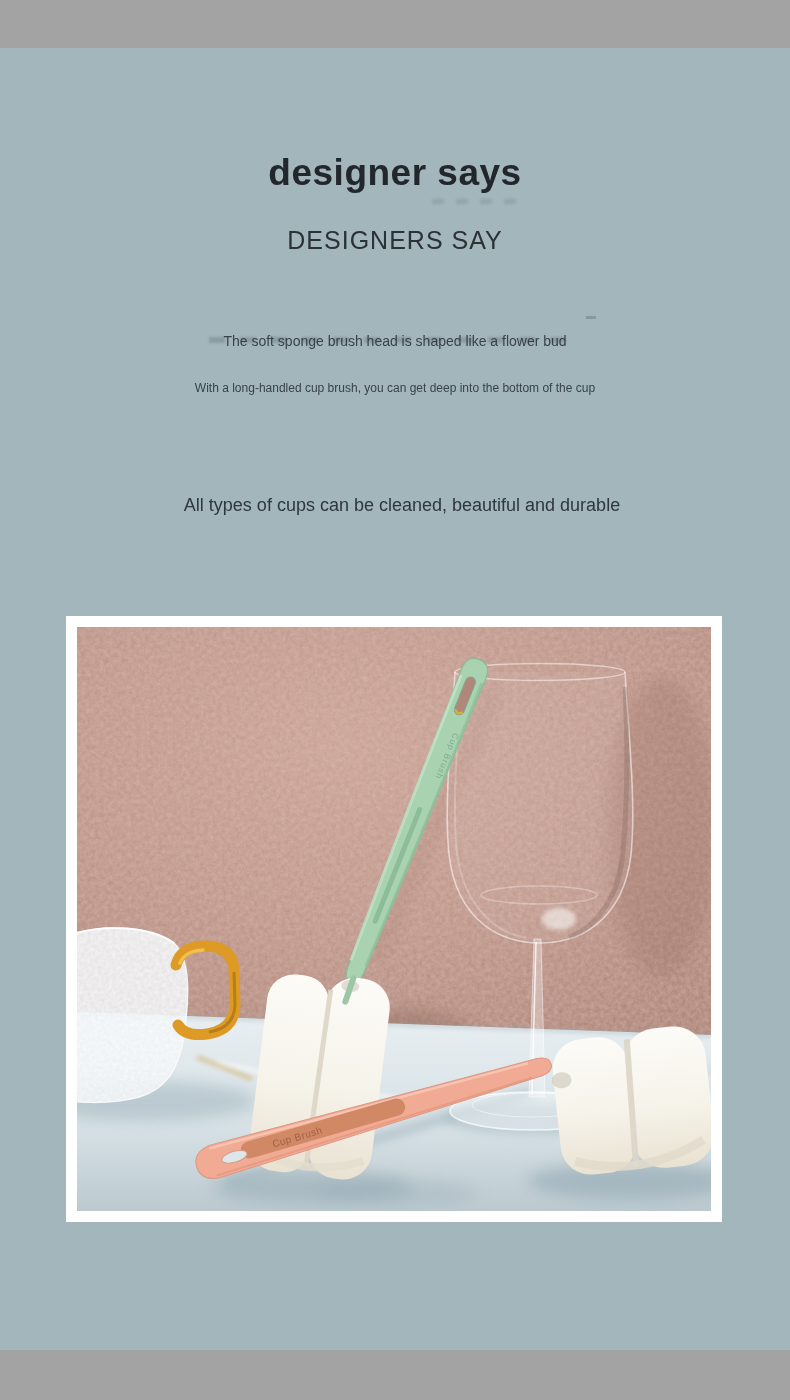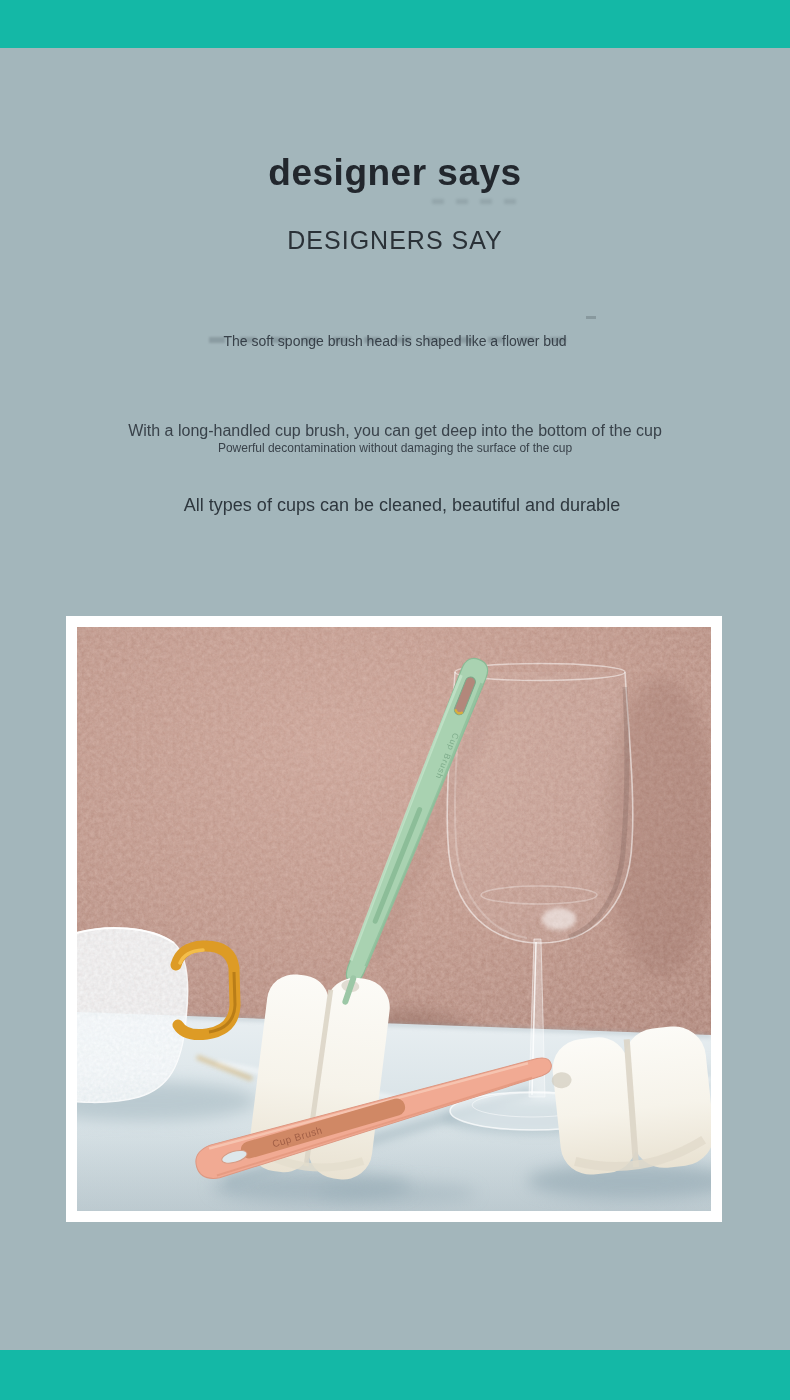--- a/index.html
+++ b/index.html
@@ -1,26 +1,26 @@
 <!DOCTYPE html>
 <html style="--section_bg: #a3b6bb; --title_text: #22272d; --body_text: #39424a; --wall: #b58a7e; --table: #d9e3e7; --green_handle: #a9d2b1; --pink_handle: #f1aa93; --pink_inset: #cd8662; --amber_handle: #dd9b25; --sponge: #f8f6ef;"><head>
 <meta charset="utf-8">
 <style>
   html,body{margin:0;padding:0;background:#ffffff;}
-  #page{position:relative;width:790px;height:1400px;background:#14b8a6;overflow:hidden;
+  #page{position:relative;width:790px;height:1400px;background:#a3a3a3;overflow:hidden;
         font-family:"Liberation Sans",sans-serif;}
   .section{position:absolute;left:0;top:48px;width:790px;height:1302px;
            background:var(--section_bg,#a3b6bb);}
   .ctext{position:absolute;left:0;width:790px;text-align:center;color:var(--body_text,#39424a);}
   .title{top:150px;font-size:37px;line-height:46px;font-weight:700;
          color:var(--title_text,#22272d);letter-spacing:.5px;}
   .subtitle{top:224px;font-size:25px;line-height:32px;font-weight:400;
             color:#2a3137;letter-spacing:1px;}
   .line1{top:331px;font-size:14px;line-height:20px;}
-  .line2{top:380px;font-size:16px;line-height:17px;margin-top:42px;}
+  .line2{top:380px;font-size:12px;line-height:17px;}
   .line3{top:440px;font-size:12px;line-height:17px;}
   .line4{top:493px;font-size:18px;line-height:25px;color:#2e373e;margin-left:7px;}
   .artifact{position:absolute;pointer-events:none;}
   .artifact1{left:209px;top:337px;width:370px;height:6px;opacity:.20;filter:blur(1.2px);
      background:repeating-linear-gradient(90deg,#2c3640 0 16px,transparent 16px 31px);}
   .artifact2{left:432px;top:199px;width:88px;height:5px;opacity:.13;filter:blur(1.5px);
      background:repeating-linear-gradient(90deg,#2c3640 0 12px,transparent 12px 24px);}
   .artifact3{left:586px;top:316px;width:10px;height:3px;opacity:.25;filter:blur(.5px);background:#3a444c;}
   .frame{position:absolute;left:66px;top:616px;width:656px;height:606px;background:#ffffff;
          padding:11px;box-sizing:border-box;}
@@ -36,21 +36,20 @@
   <div class="section"></div>
 
   <div class="ctext title">designer says</div>
   <div class="ctext subtitle">DESIGNERS SAY</div>
   <div class="artifact artifact2"></div>
 
   <div class="ctext line1">The soft sponge brush head is shaped like a flower bud</div>
   <div class="artifact artifact3"></div>
   <div class="artifact artifact1"></div>
   <div class="ctext line2">With a long-handled cup brush, you can get deep into the bottom of the cup</div>
-  <div class="ctext line3">Powerful decontamination without damaging the surface of the cup</div>
   <div class="ctext line4">All types of cups can be cleaned, beautiful and durable</div>
 
   <div class="frame">
     <div class="photo">
       <svg viewBox="0 0 634 584" preserveAspectRatio="none">
         <defs>
           <radialGradient id="wallG" cx="42%" cy="28%" r="85%">
             <stop offset="0" stop-color="#c79c8f"></stop>
               <stop offset=".55" stop-color="#b68a7d"></stop>
               <stop offset="1" stop-color="#a07468"></stop>

